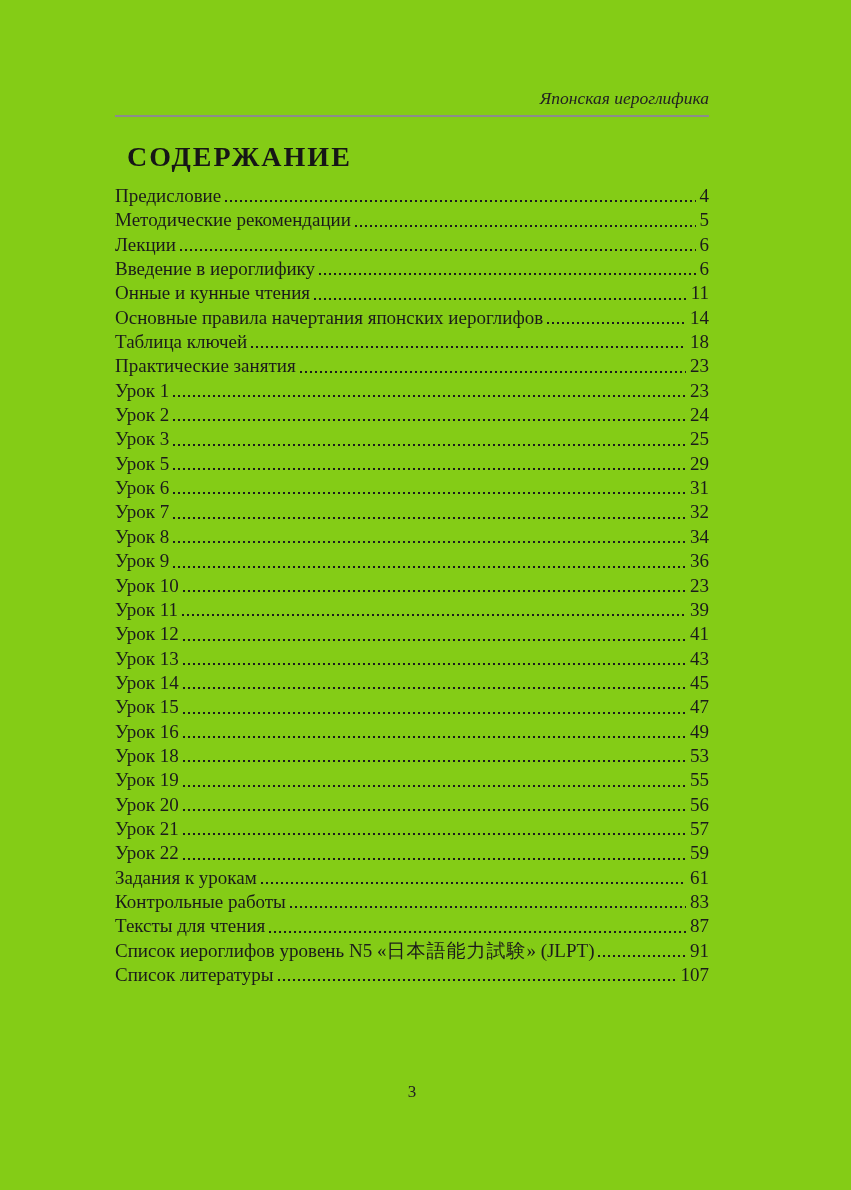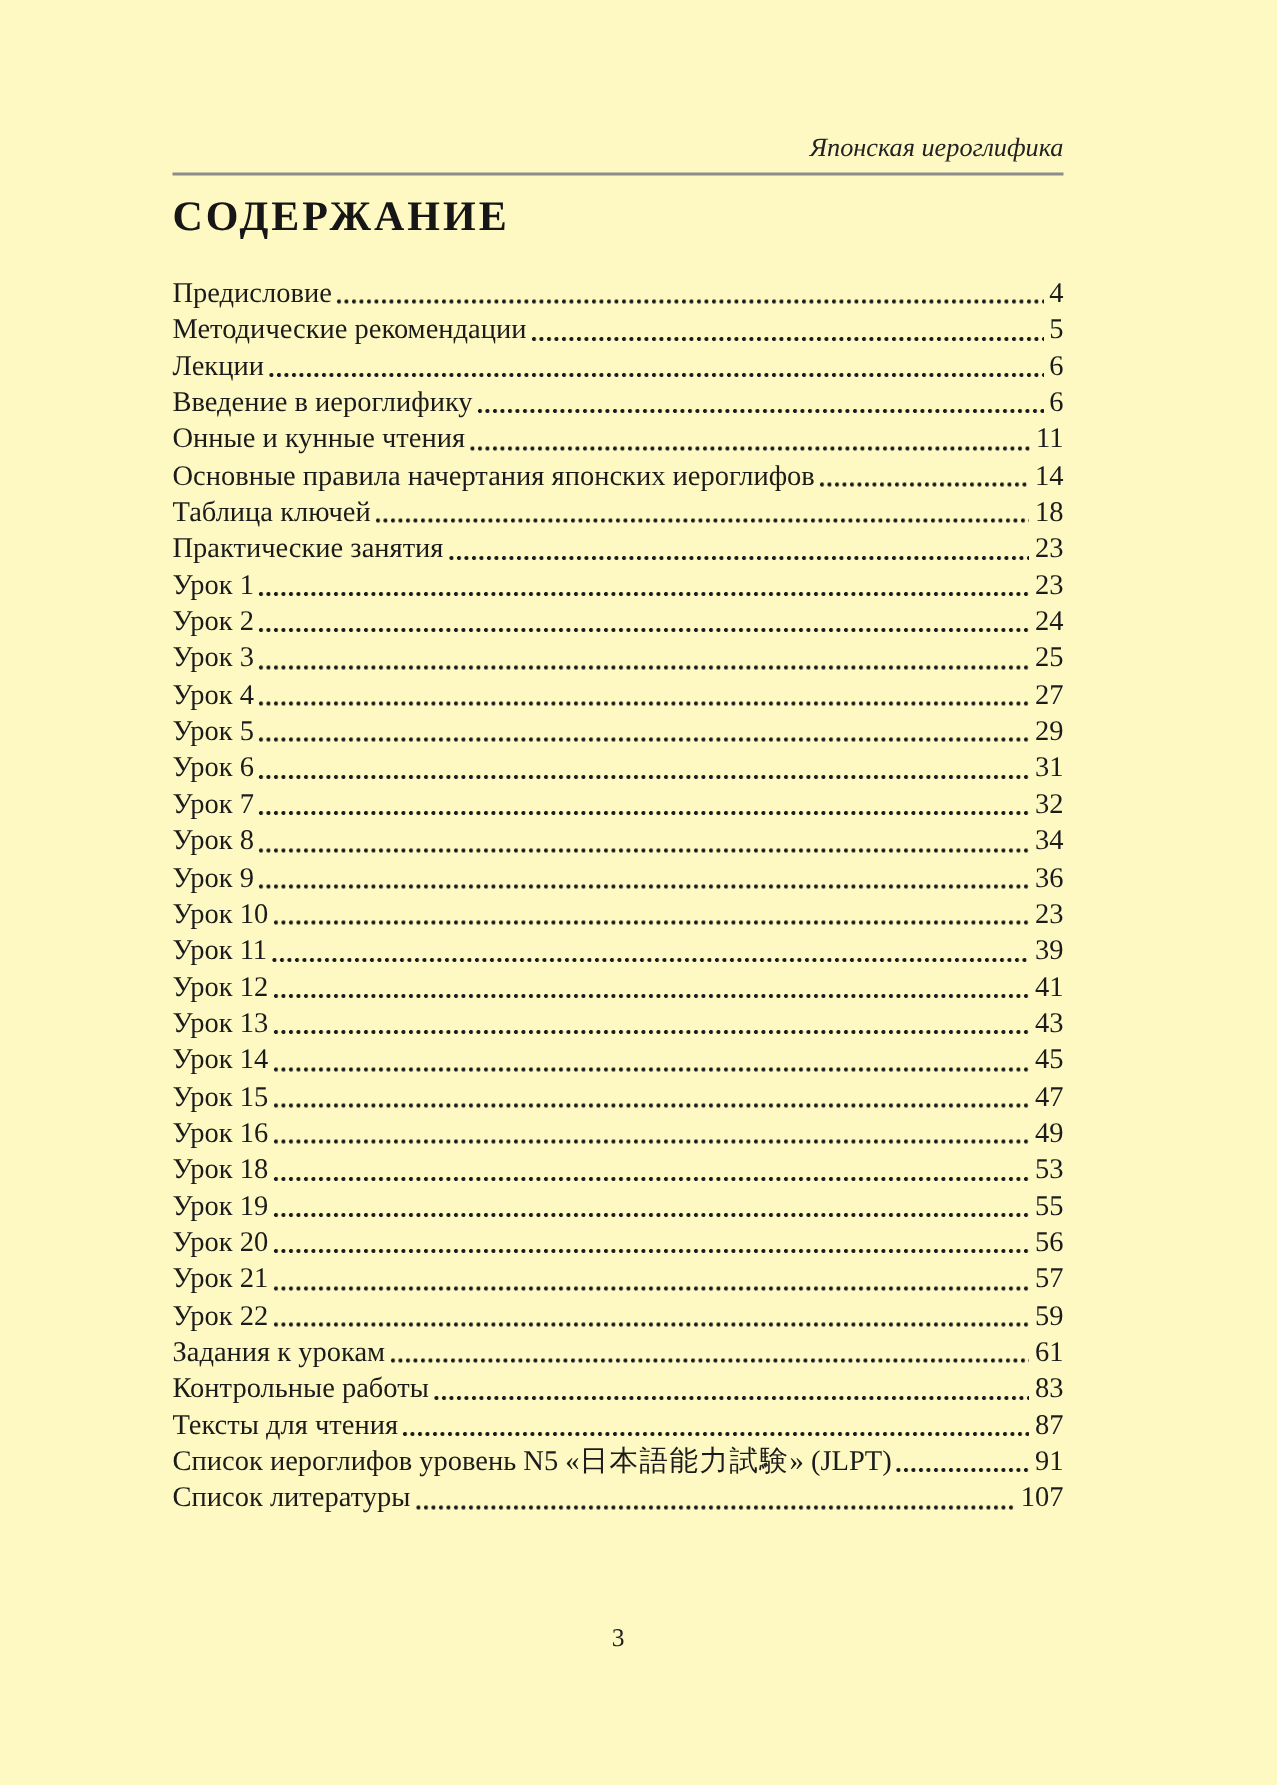--- a/index.html
+++ b/index.html
@@ -1,20 +1,20 @@
 <!DOCTYPE html>
 <html><head>
 <meta charset="utf-8">
 <style>
   html, body { margin: 0; padding: 0; background: #ffffff; }
   .page {
     position: relative;
     width: 851px;
     height: 1190px;
-    background: #fef9c3;
+    background: #84cc16;
     font-family: "Liberation Serif", "DejaVu Serif", serif;
     color: #1b1b1b;
     overflow: hidden;
   }
   .running-header {
     position: absolute;
     top: 87px;
     left: 115px;
     width: 594px;
     text-align: right;
@@ -28,21 +28,21 @@
     top: 115px;
     left: 115px;
     width: 594px;
     height: 2px;
     background: #8c8c8c;
   }
   .page-title {
     position: absolute;
     top: 129px;
     left: 115px;
-    margin: 0;
+    margin: 12px;
     font-size: 28px;
     font-weight: bold;
     letter-spacing: 2px;
     color: #161616;
   }
   .toc {
     position: absolute;
     top: 184px;
     left: 115px;
     width: 594px;
@@ -141,25 +141,20 @@
         <span class="toc-label">Урок 2</span>
         <span class="toc-dots"></span>
         <span class="toc-page">24</span>
       </div>
       <div class="toc-row">
         <span class="toc-label">Урок 3</span>
         <span class="toc-dots"></span>
         <span class="toc-page">25</span>
       </div>
       <div class="toc-row">
-        <span class="toc-label">Урок 4</span>
-        <span class="toc-dots"></span>
-        <span class="toc-page">27</span>
-      </div>
-      <div class="toc-row">
         <span class="toc-label">Урок 5</span>
         <span class="toc-dots"></span>
         <span class="toc-page">29</span>
       </div>
       <div class="toc-row">
         <span class="toc-label">Урок 6</span>
         <span class="toc-dots"></span>
         <span class="toc-page">31</span>
       </div>
       <div class="toc-row">

